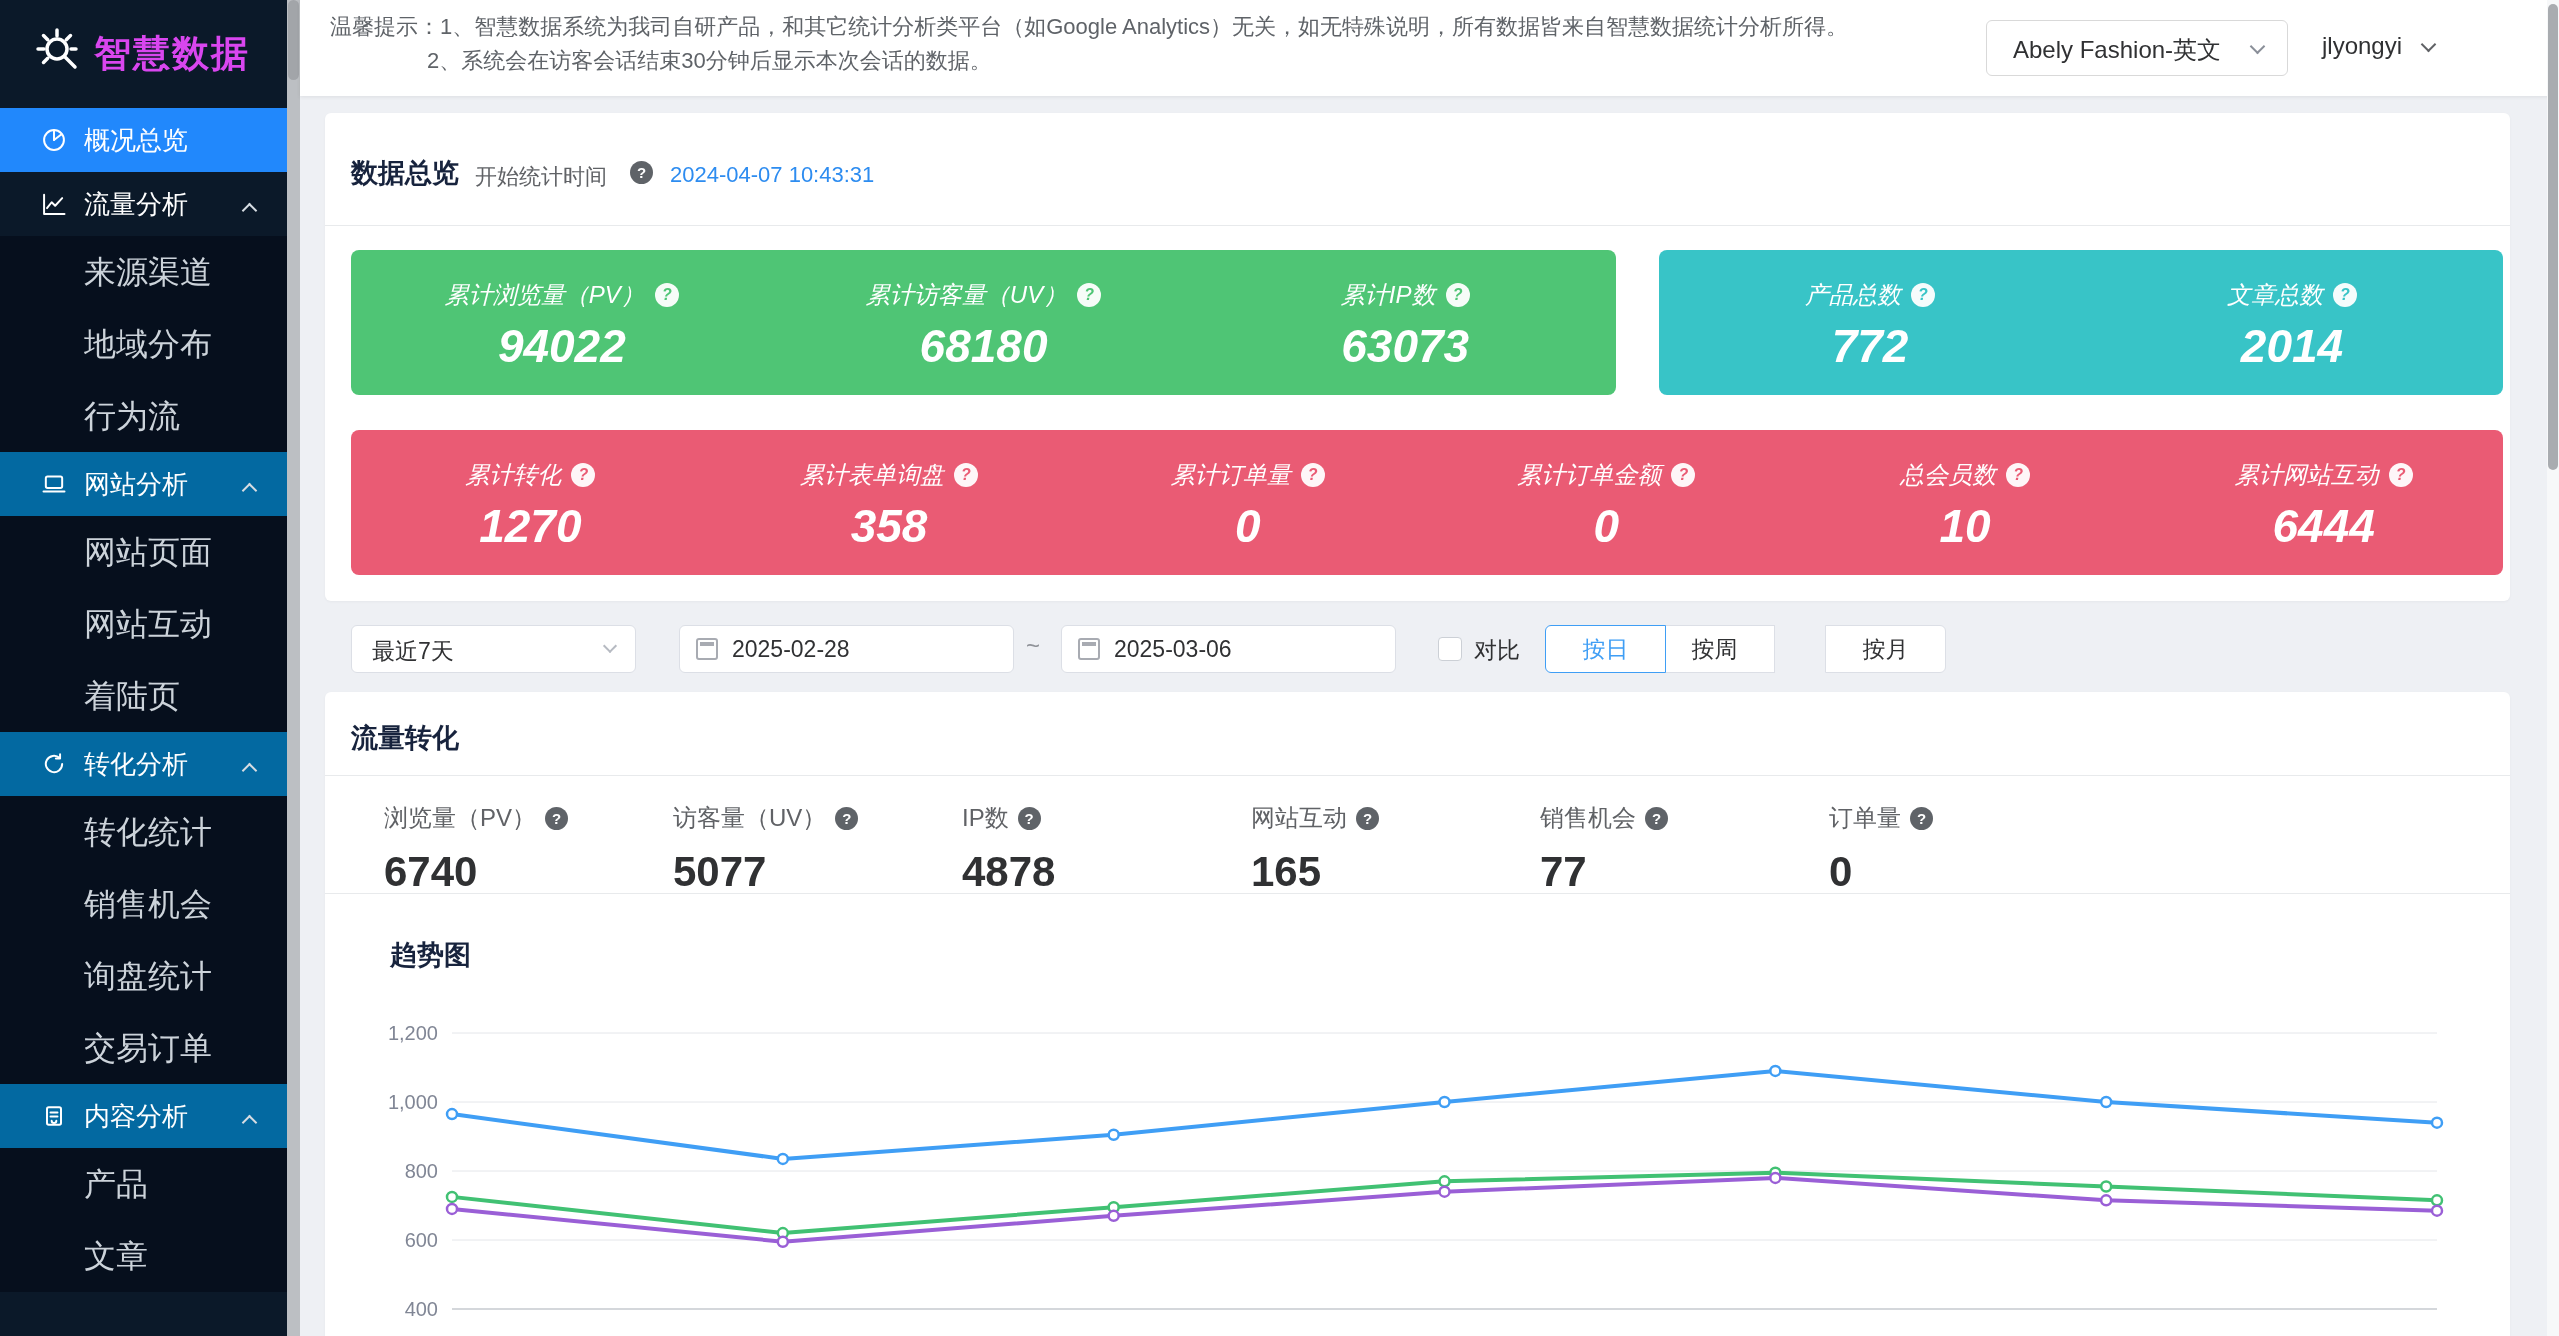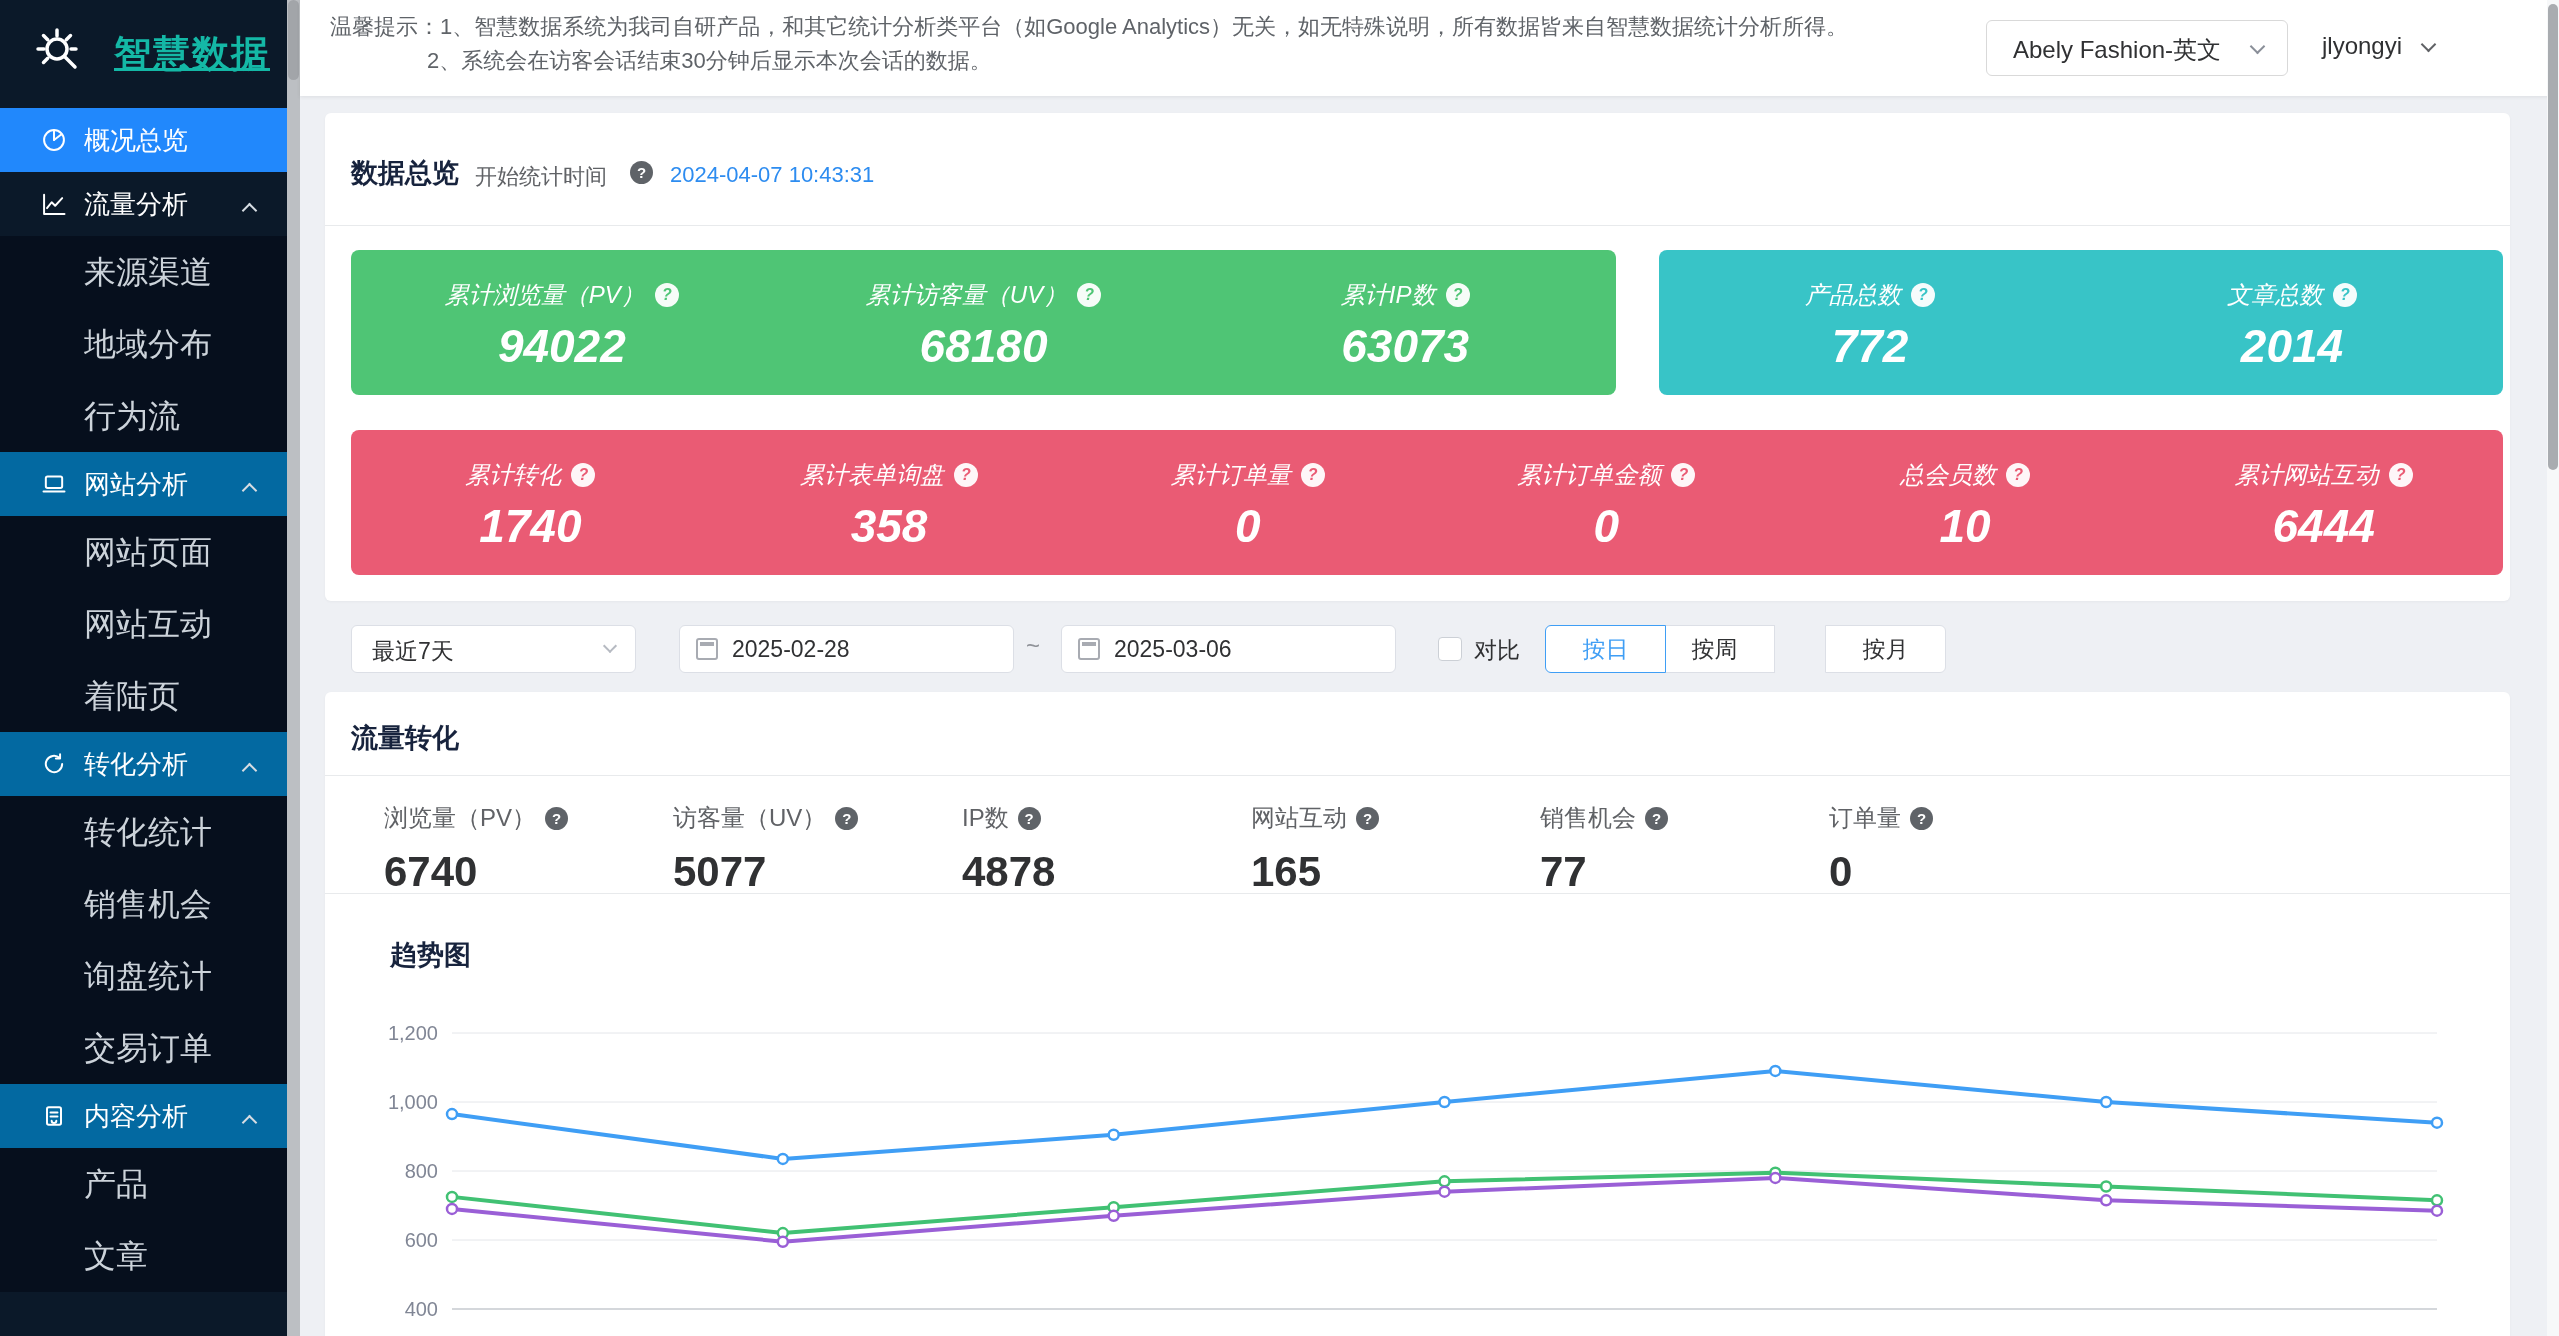--- a/index.html
+++ b/index.html
@@ -3,21 +3,21 @@
 <meta charset="utf-8">
 <style>
   * { margin:0; padding:0; box-sizing:border-box; }
   html,body { width:2559px; height:1336px; overflow:hidden; }
   body { font-family:"Liberation Sans","DejaVu Sans",sans-serif; background:#eef0f4; }
   .page { position:relative; width:2559px; height:1336px; overflow:hidden; background:#eef0f4; }
 
   
   .sidebar { position:absolute; left:0; top:0; width:287px; height:1336px; background:#0b1929; }
   .logo { height:108px; display:flex; align-items:center; padding-left:34px; }
-  .logo-text { color:#14b8a6; font-size:37px; font-weight:700; margin-left:28px; letter-spacing:2px;text-decoration:underline; }
+  .logo-text { color:#d946ef; font-size:37px; font-weight:700; margin-left:8px; letter-spacing:2px; }
   .mi { position:relative; height:64px; display:flex; align-items:center; color:#fff; font-size:26px; cursor:pointer; }
   .mi .ic { width:28px; height:28px; margin-left:40px; margin-right:16px; flex:0 0 28px; }
   .mi.active { background:#2188fc; }
   .mi.group { background:#0369a1; }
   .mi.flat { background:#0b1929; }
   .submenu { background:#060f1d; }
   .smi { height:72px; line-height:72px; padding-left:84px; color:#ccd3da; font-size:32px; cursor:pointer; }
   .chev { display:inline-block; width:11px; height:11px; border-right:2.5px solid #d6dce2; border-bottom:2.5px solid #d6dce2; transform:rotate(45deg); }
   .chev.up { transform:rotate(225deg); }
   .mi .chev { position:absolute; right:32px; top:33px; }
@@ -270,21 +270,21 @@
         <div class="stat-value">2014</div>
       </div>
     </div>
 
     <div class="stat-band band-red">
       <div class="stat-col">
         <div class="stat-label">
             <span>累计转化</span>
             <span class="q q-white">?</span>
           </div>
-        <div class="stat-value">1740</div>
+        <div class="stat-value">1270</div>
       </div>
       <div class="stat-col">
         <div class="stat-label">
             <span>累计表单询盘</span>
             <span class="q q-white">?</span>
           </div>
         <div class="stat-value">358</div>
       </div>
       <div class="stat-col">
         <div class="stat-label">

